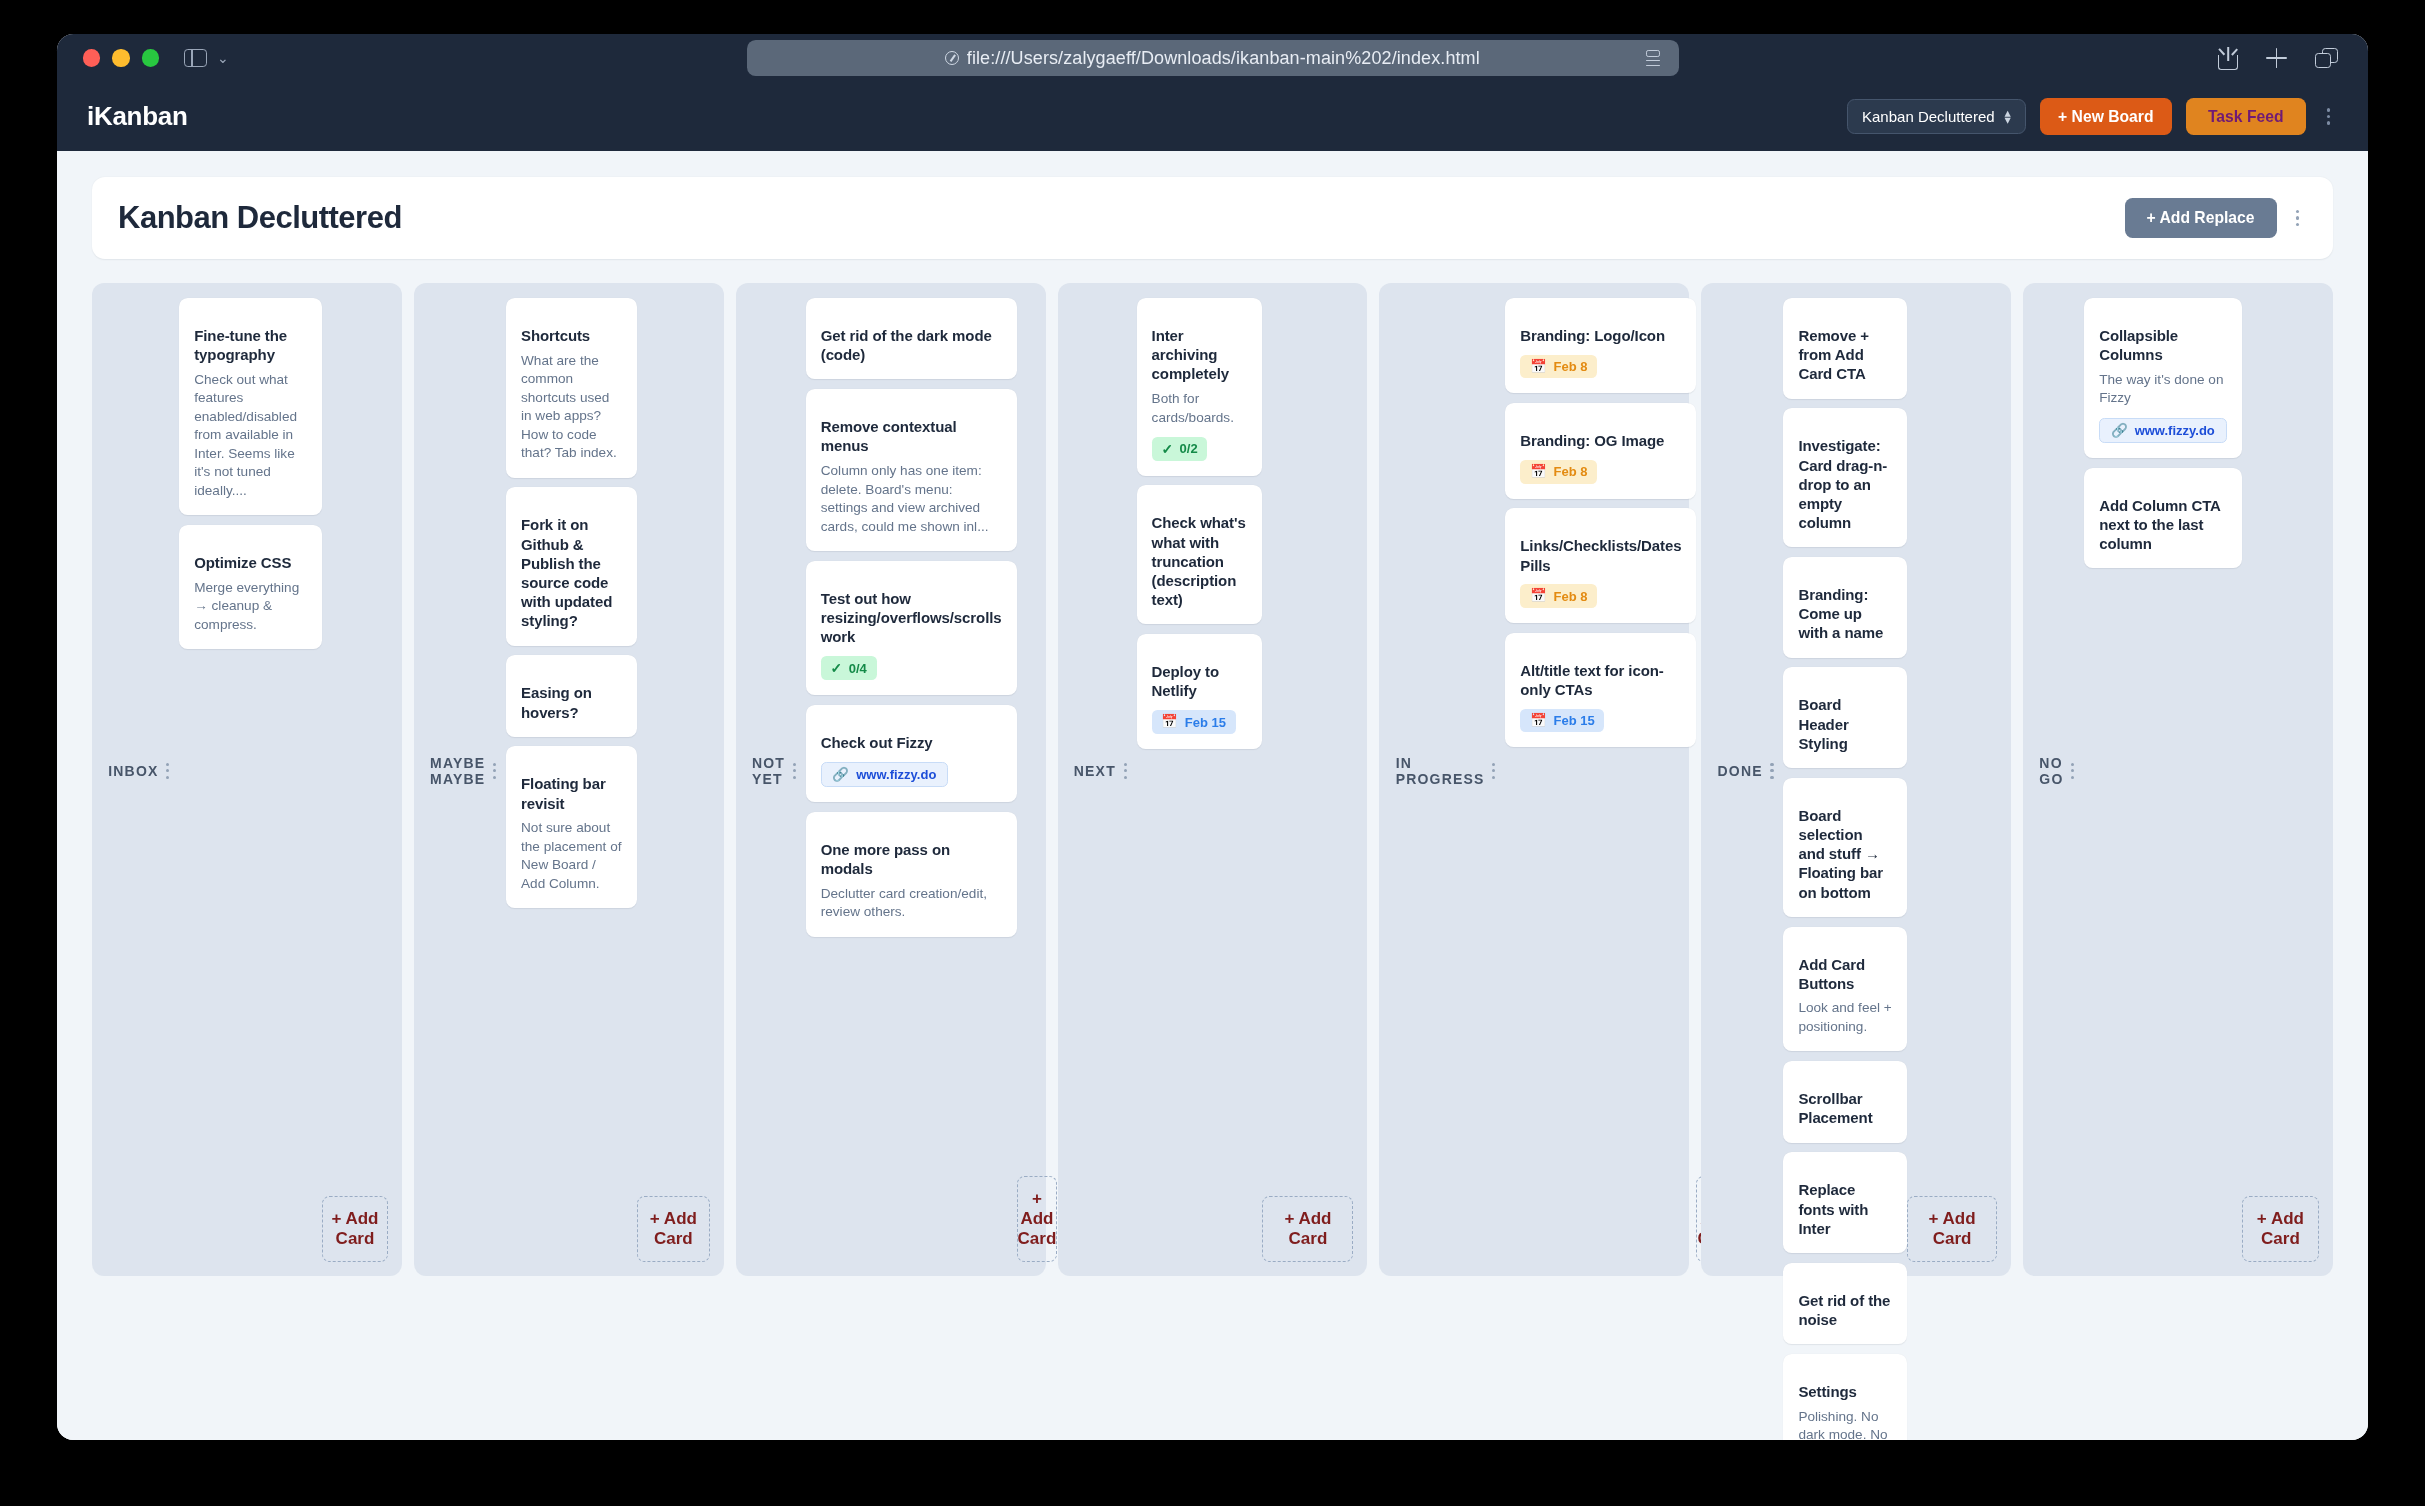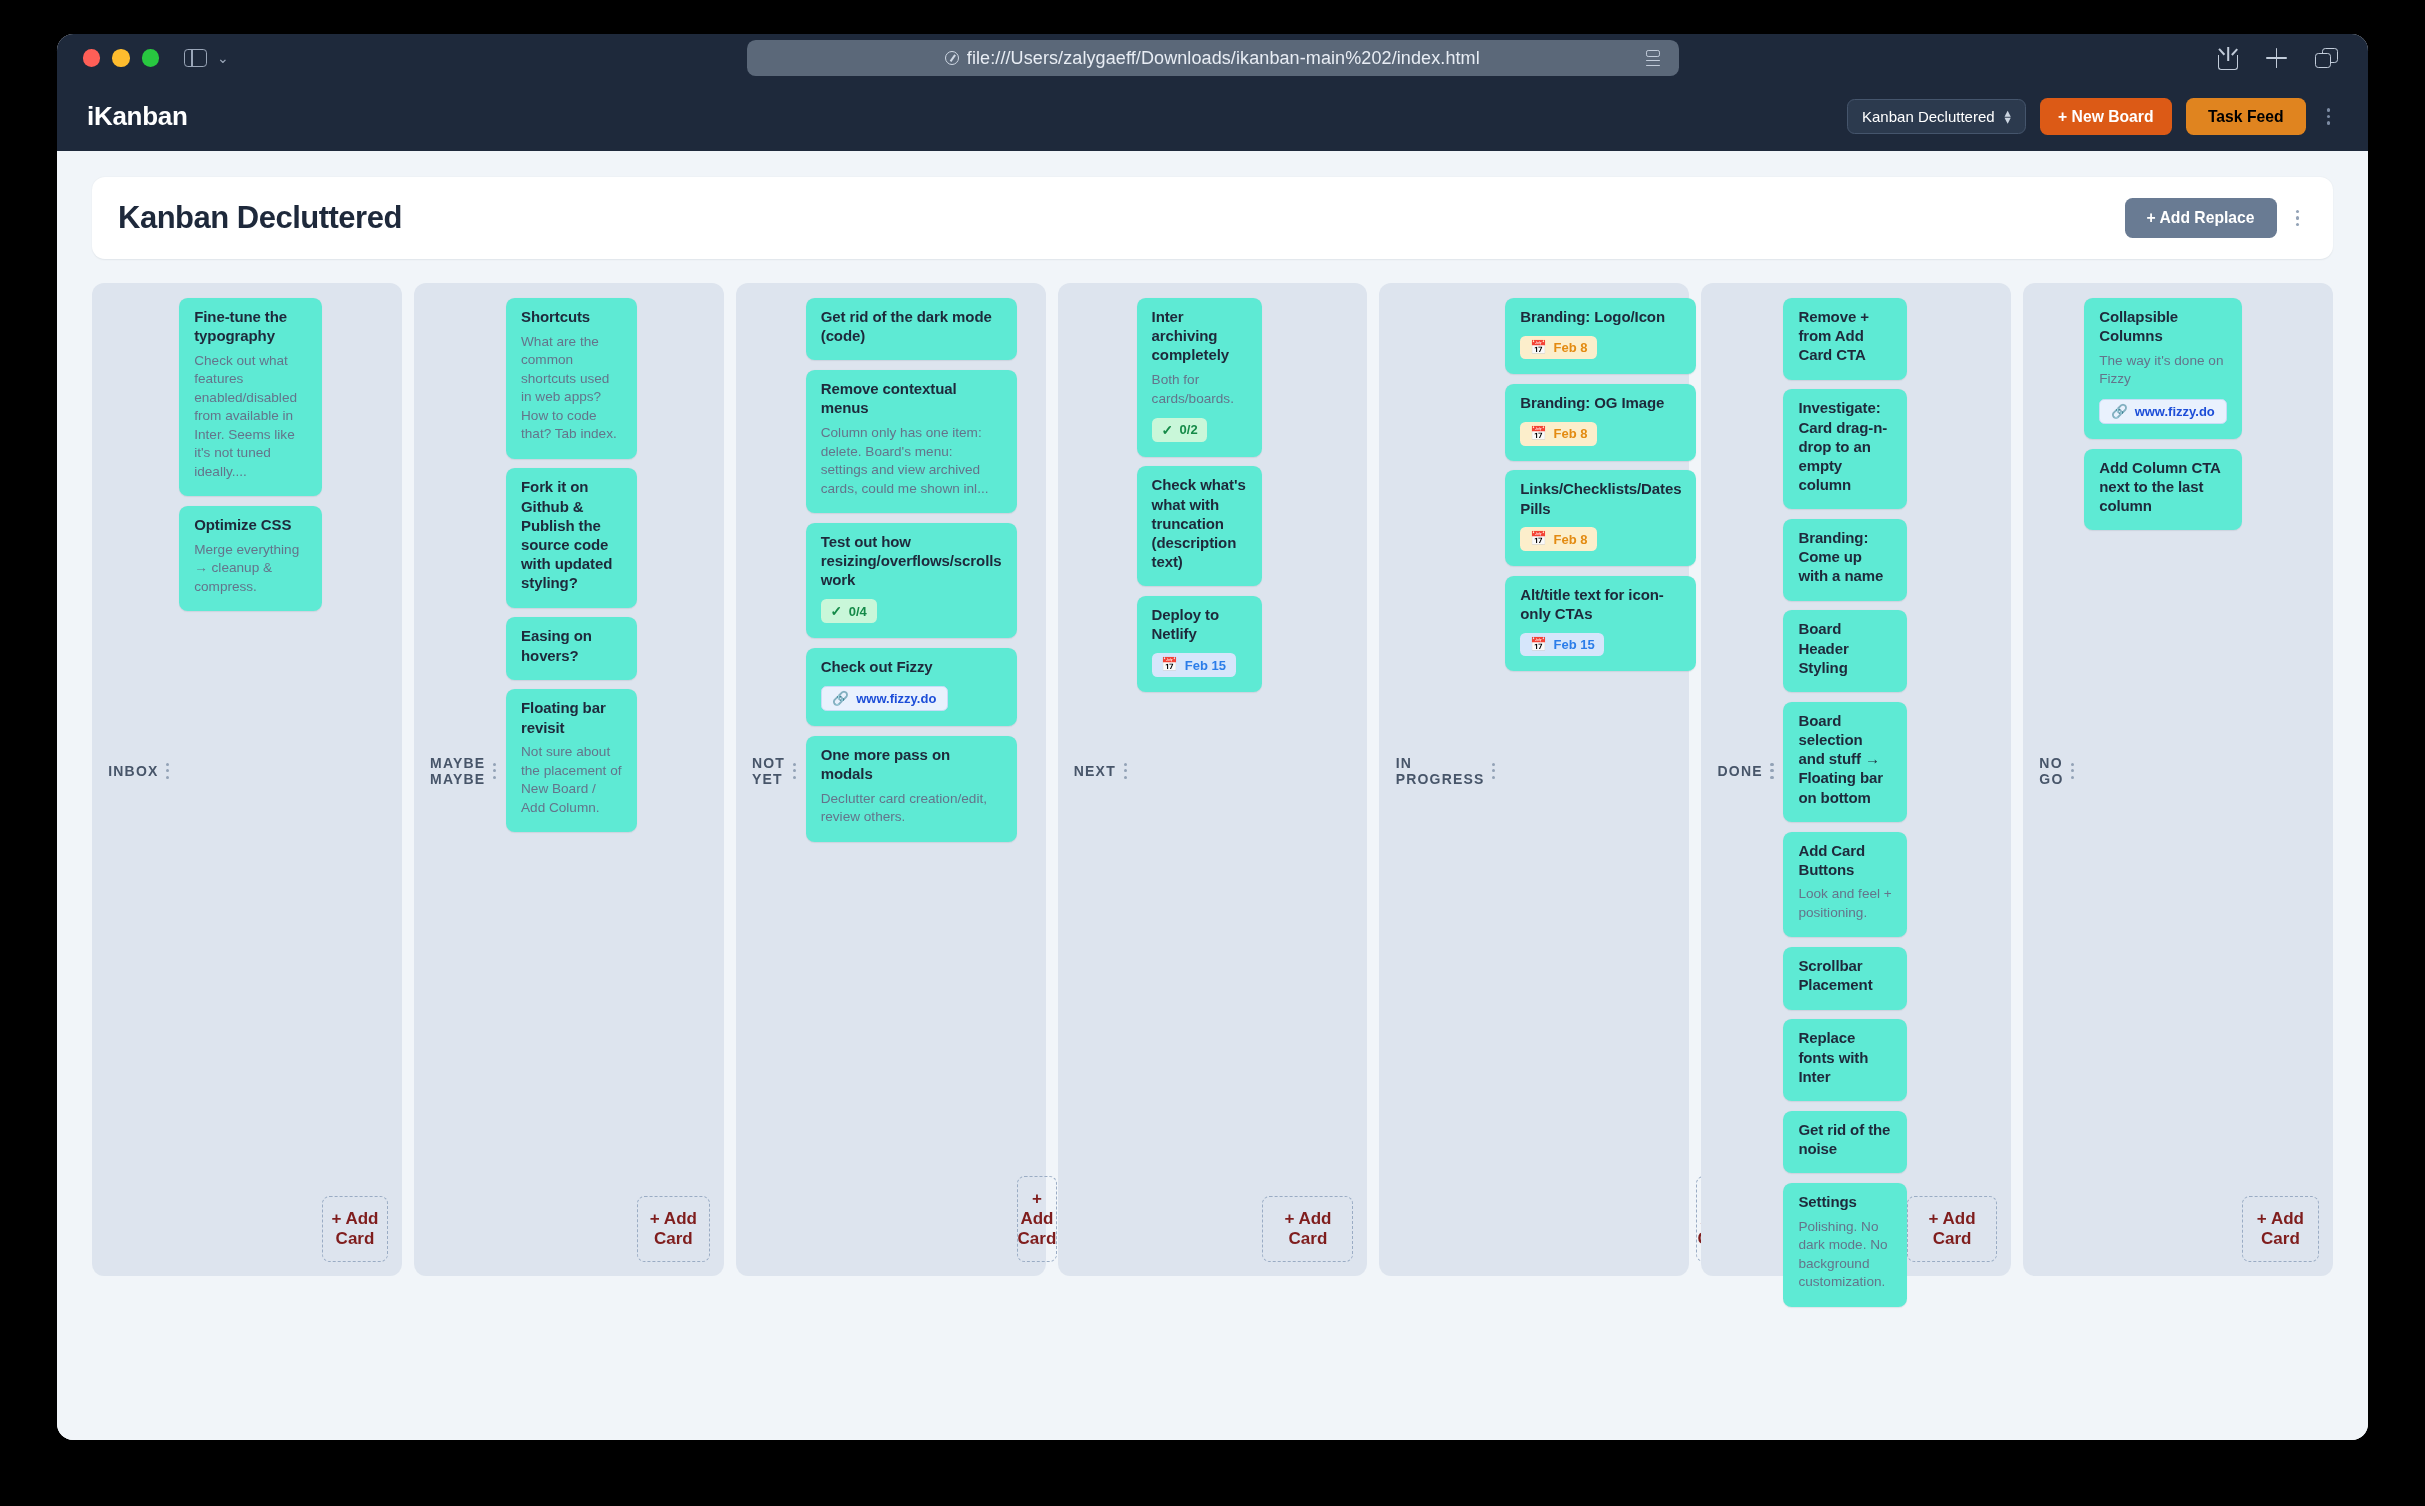--- a/index.html
+++ b/index.html
@@ -196,21 +196,21 @@
     color: #fff;
     font-size: 15.7px;
     font-weight: 700;
     border: none;
     border-radius: 7.6px;
     padding: 9.8px 18.4px;
     cursor: pointer;
   }
   .btn-secondary {
     background: #e0841f;
-    color: #000000;
+    color: #701a75;
     font-size: 15.7px;
     font-weight: 700;
     border: none;
     border-radius: 7.6px;
     padding: 9.8px 22px;
     cursor: pointer;
   }
   .kebab {
     display: inline-flex; flex-direction: column; gap: 3.3px;
     padding: 5.4px 7.6px; cursor: pointer;
@@ -282,23 +282,23 @@
     font-size: 14px;
     font-weight: 700;
     letter-spacing: 1.2px;
     color: #475569;
   }
   .col-head .kebab { margin-left: auto; }
 
   .cards { display: flex; flex-direction: column; gap: 9.8px; }
 
   .card {
-    background: #5eead4;
+    background: #ffffff;
     border-radius: 8.7px;
-    padding: 9px 15px 15px 15px;
+    padding: 28px 15px 15px 15px;
     box-shadow: 0 0.5px 1.1px rgba(15,23,42,.08);
     cursor: pointer;
   }
   .card-title {
     font-size: 15px;
     font-weight: 700;
     color: #1e293b;
     line-height: 1.28;
     letter-spacing: -0.1px;
   }

